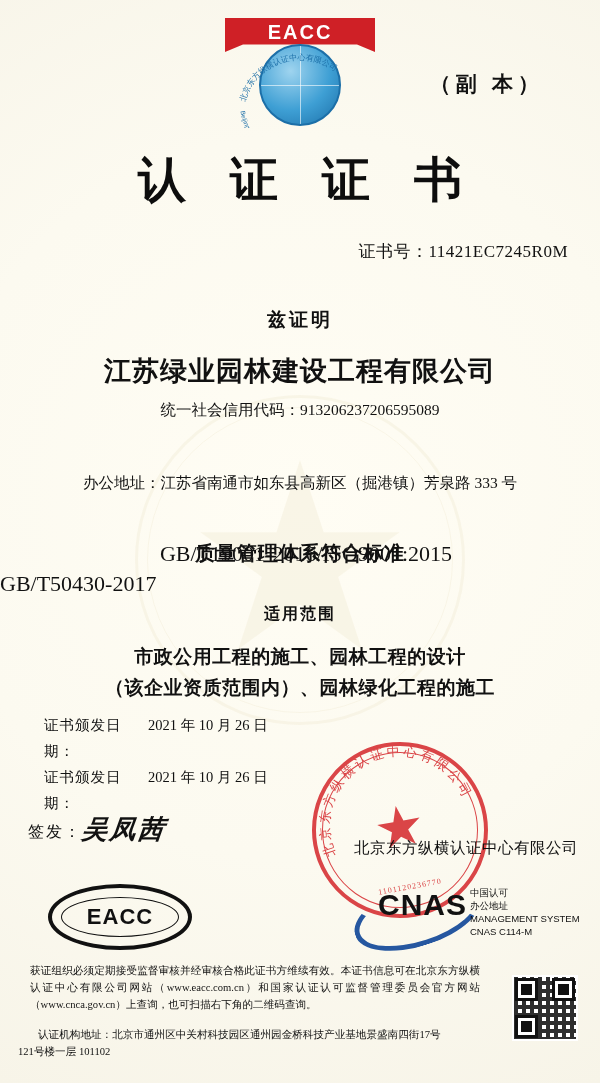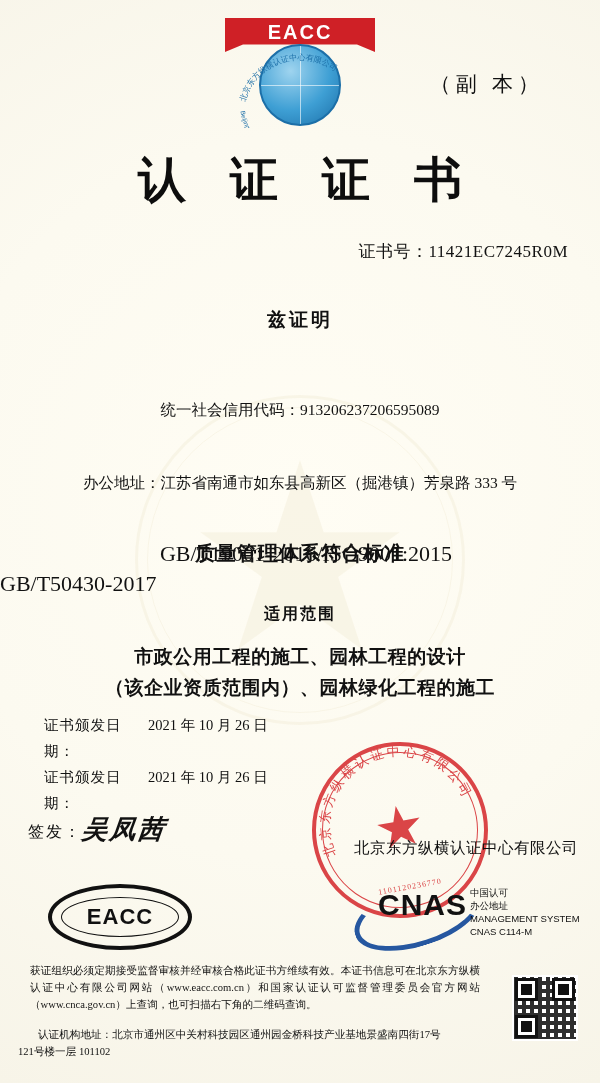--- a/index.html
+++ b/index.html
@@ -68,21 +68,21 @@
   .eacc-ring-text{
     position:absolute;left:50%;top:24px;transform:translateX(-50%);
     width:132px;height:86px;
   }
   .eacc-ring-text svg{width:132px;height:86px;}
 
   .fuben{
     position:absolute;right:56px;top:70px;
     font-size:21px;letter-spacing:5px;
     font-family:"Liberation Serif", serif;
-    font-weight:normal;color:#111;
+    font-weight:bold;color:#111;
   }
 
   .title{
     position:absolute;left:0;right:0;top:148px;
     text-align:center;
     font-size:48px;font-weight:bold;letter-spacing:16px;
     text-indent:16px;
     color:#0d0d0d;
   }
 
@@ -283,20 +283,21 @@
 
   <div class="fuben">（副 本）</div>
 
   <div class="title">认 证 证 书</div>
 
   <div class="cert-no">
     <span>证书号：</span><span>11421EC7245R0M</span>
   </div>
 
   <div class="zizhengming">兹证明</div>
+  <div class="company">江苏绿业园林建设工程有限公司</div>
   <div class="credit">统一社会信用代码：913206237206595089</div>
   <div class="addr2">办公地址：江苏省南通市如东县高新区（掘港镇）芳泉路 333 号</div>
 
   <div class="std-title">质量管理体系符合标准</div>
   <div class="std1">GB/T19001-2016/ISO9001:2015</div>
   <div class="std2">GB/T50430-2017</div>
 
   <div class="scope-title">适用范围</div>
   <div class="scope1">市政公用工程的施工、园林工程的设计</div>
   <div class="scope2">（该企业资质范围内）、园林绿化工程的施工</div>

